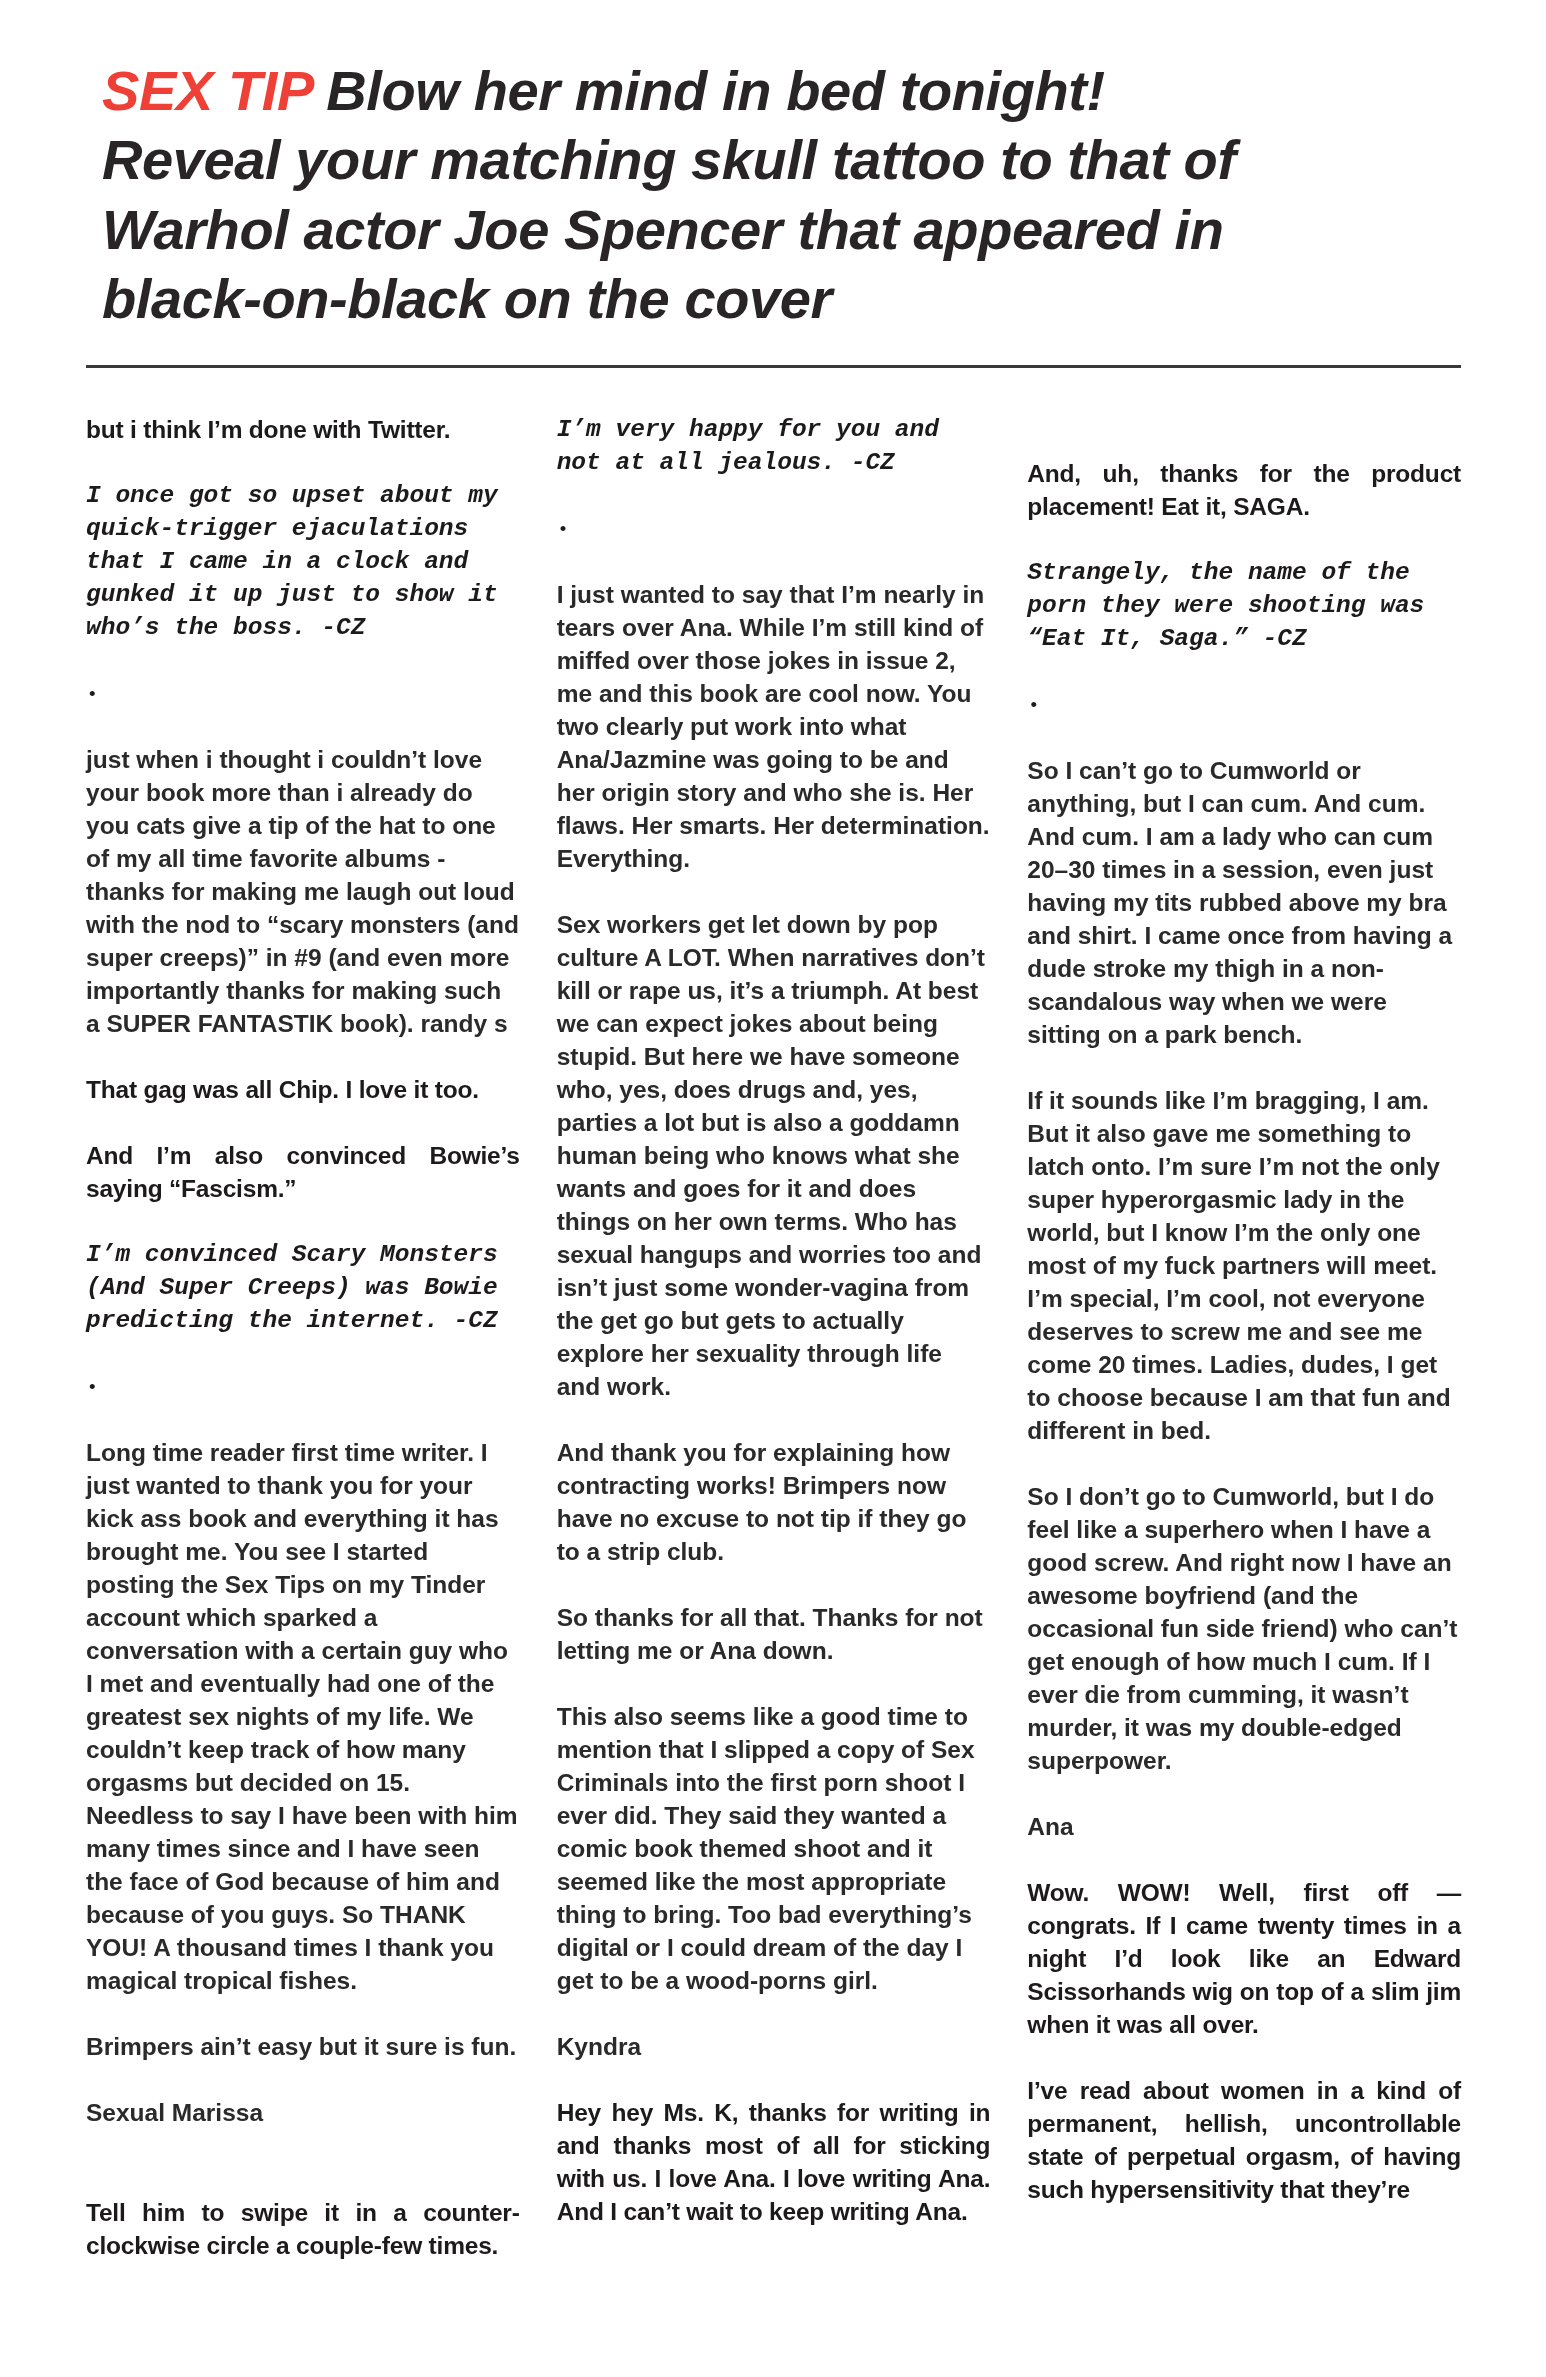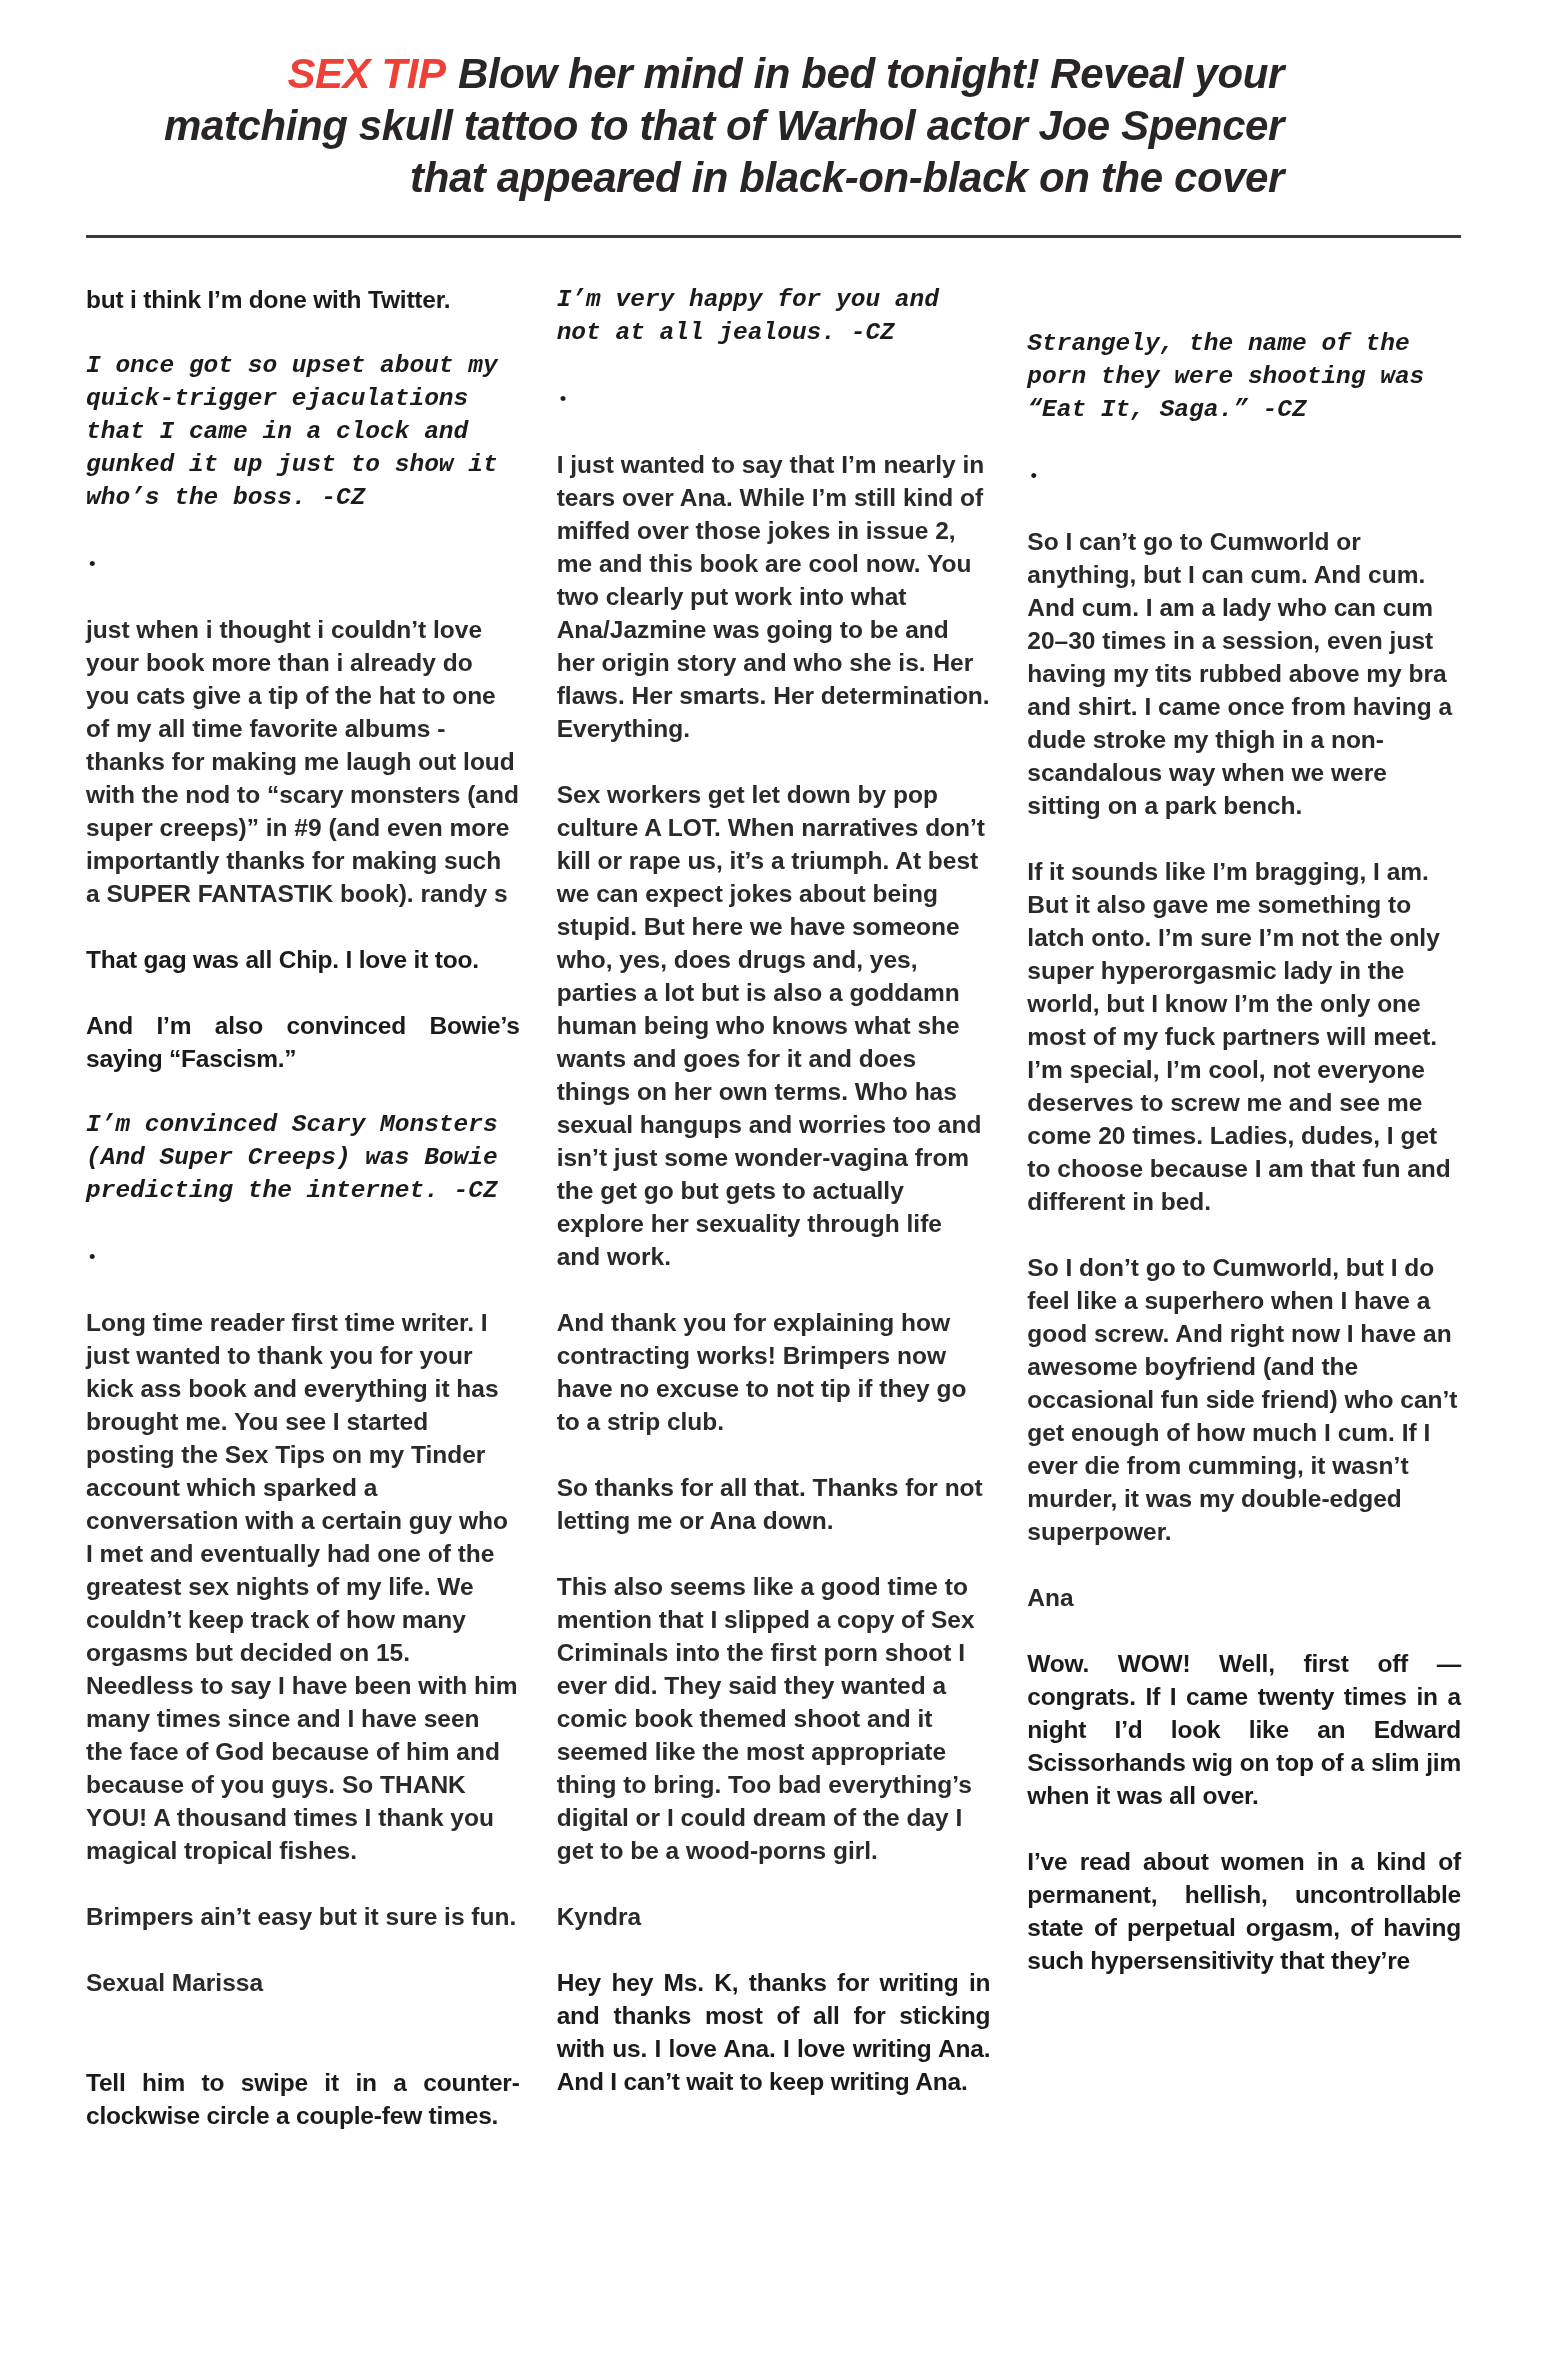--- a/index.html
+++ b/index.html
@@ -13,28 +13,27 @@
     height: 2377px;
     box-sizing: border-box;
     padding: 40px 86px 0 86px;
     background: #ffffff;
     overflow: hidden;
     font-family: "Liberation Sans", "DejaVu Sans", sans-serif;
     color: #262324;
   }
   
   .masthead h1 {
-    margin: 8px;
+    margin: 16px;
     max-width: 1190px;
-    font-size: 42px;
+    font-size: 56px;
     line-height: 1.24;
     font-style: italic;
     letter-spacing: -0.4px;
     font-weight: 700;
-    text-align: right;
   }
   .masthead .tag {
     font-weight: 700;
     padding-right: 12.4px;
   }
   .masthead .headline {
     color: #292526;
     font-weight: 600;
   }
   .rule {
@@ -117,20 +116,21 @@
         <p class="para bullet">•</p>
         <p class="para regular">I just wanted to say that I’m nearly in tears over Ana. While I’m still kind of miffed over those jokes in issue 2, me and this book are cool now. You two clearly put work into what Ana/Jazmine was going to be and her origin story and who she is. Her flaws. Her smarts. Her determination. Everything.</p>
         <p class="para regular">Sex workers get let down by pop culture A LOT. When narratives don’t kill or rape us, it’s a triumph. At best we can expect jokes about being stupid. But here we have someone who, yes, does drugs and, yes, parties a lot but is also a goddamn human being who knows what she wants and goes for it and does things on her own terms. Who has sexual hangups and worries too and isn’t just some wonder-vagina from the get go but gets to actually explore her sexuality through life and work.</p>
         <p class="para regular">And thank you for explaining how contracting works! Brimpers now have no excuse to not tip if they go to a strip club.</p>
         <p class="para regular">So thanks for all that. Thanks for not letting me or Ana down.</p>
         <p class="para regular">This also seems like a good time to mention that I slipped a copy of Sex Criminals into the first porn shoot I ever did. They said they wanted a comic book themed shoot and it seemed like the most appropriate thing to bring. Too bad everything’s digital or I could dream of the day I get to be a wood-porns girl.</p>
         <p class="para regular">Kyndra</p>
         <p class="para bold gap-lg">Hey hey Ms. K, thanks for writing in and thanks most of all for sticking with us. I love Ana. I love writing Ana. And I can’t wait to keep writing Ana.</p>
       </section>
     <section class="col col-offset">
+        <p class="para bold">And, uh, thanks for the product placement! Eat it, SAGA.</p>
         <p class="para bold-italic">Strangely, the name of the porn they were shooting was “Eat It, Saga.” -CZ</p>
         <p class="para bullet">•</p>
         <p class="para regular">So I can’t go to Cumworld or anything, but I can cum. And cum. And cum. I am a lady who can cum 20–30 times in a session, even just having my tits rubbed above my bra and shirt. I came once from having a dude stroke my thigh in a non-scandalous way when we were sitting on a park bench.</p>
         <p class="para regular">If it sounds like I’m bragging, I am. But it also gave me something to latch onto. I’m sure I’m not the only super hyperorgasmic lady in the world, but I know I’m the only one most of my fuck partners will meet. I’m special, I’m cool, not everyone deserves to screw me and see me come 20 times. Ladies, dudes, I get to choose because I am that fun and different in bed.</p>
         <p class="para regular">So I don’t go to Cumworld, but I do feel like a superhero when I have a good screw. And right now I have an awesome boyfriend (and the occasional fun side friend) who can’t get enough of how much I cum. If I ever die from cumming, it wasn’t murder, it was my double-edged superpower.</p>
         <p class="para regular">Ana</p>
         <p class="para bold gap-lg">Wow. WOW! Well, first off — congrats. If I came twenty times in a night I’d look like an Edward Scissorhands wig on top of a slim jim when it was all over.</p>
         <p class="para bold">I’ve read about women in a kind of permanent, hellish, uncontrollable state of perpetual orgasm, of having such hypersensitivity that they’re</p>
       </section>
   </main>

